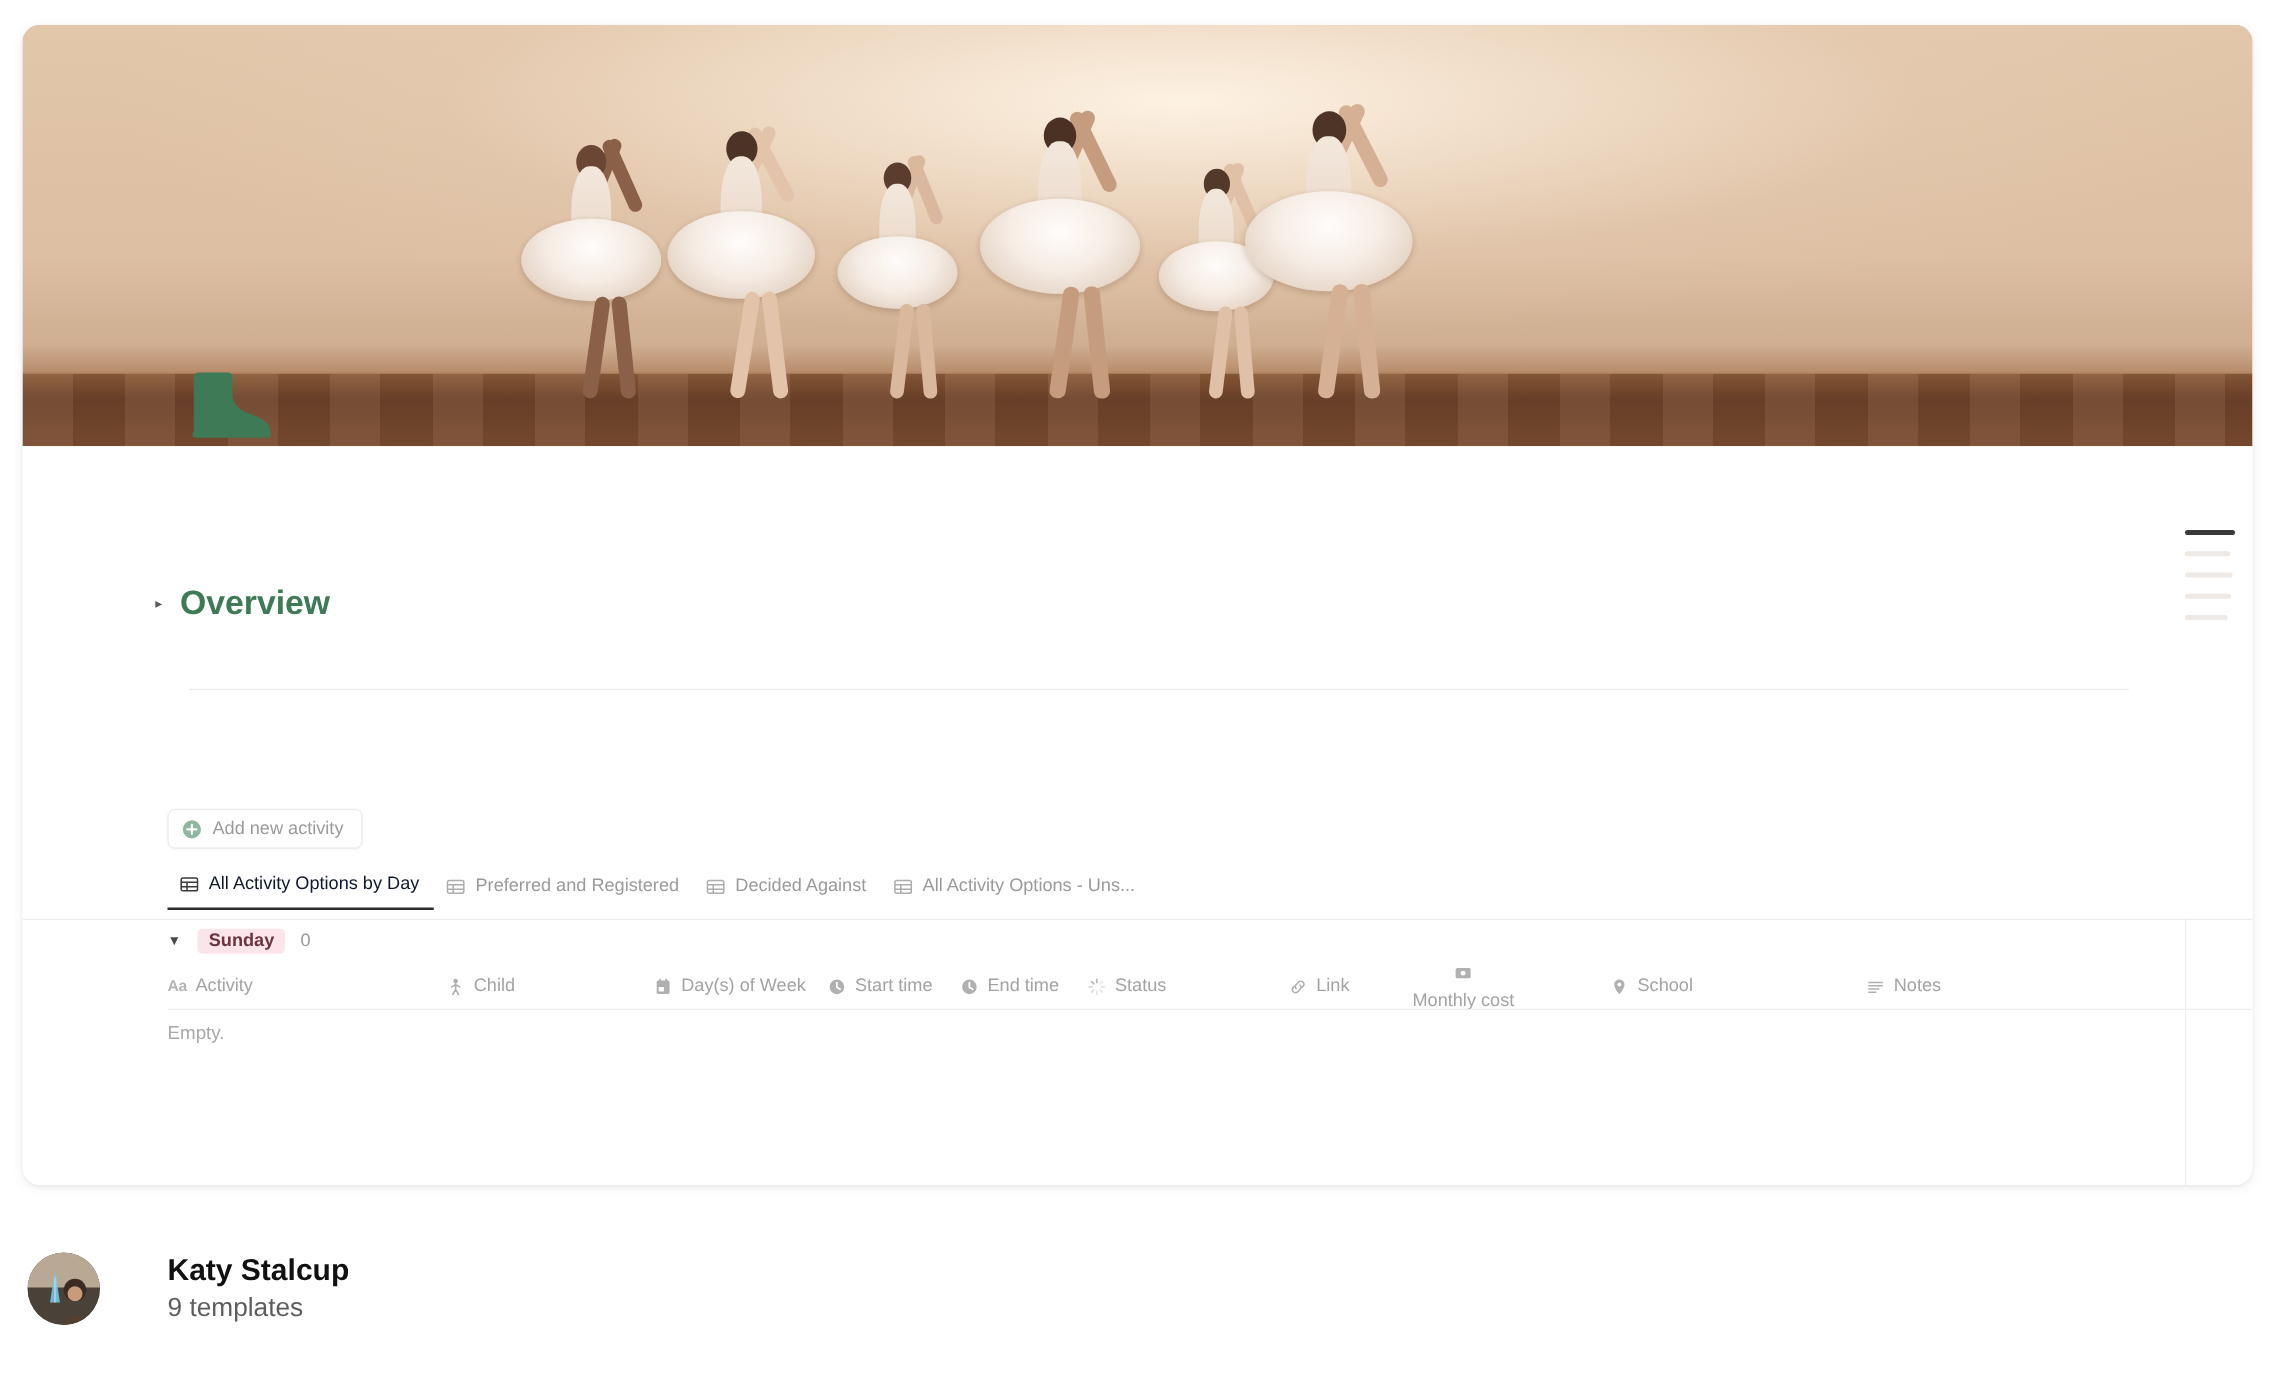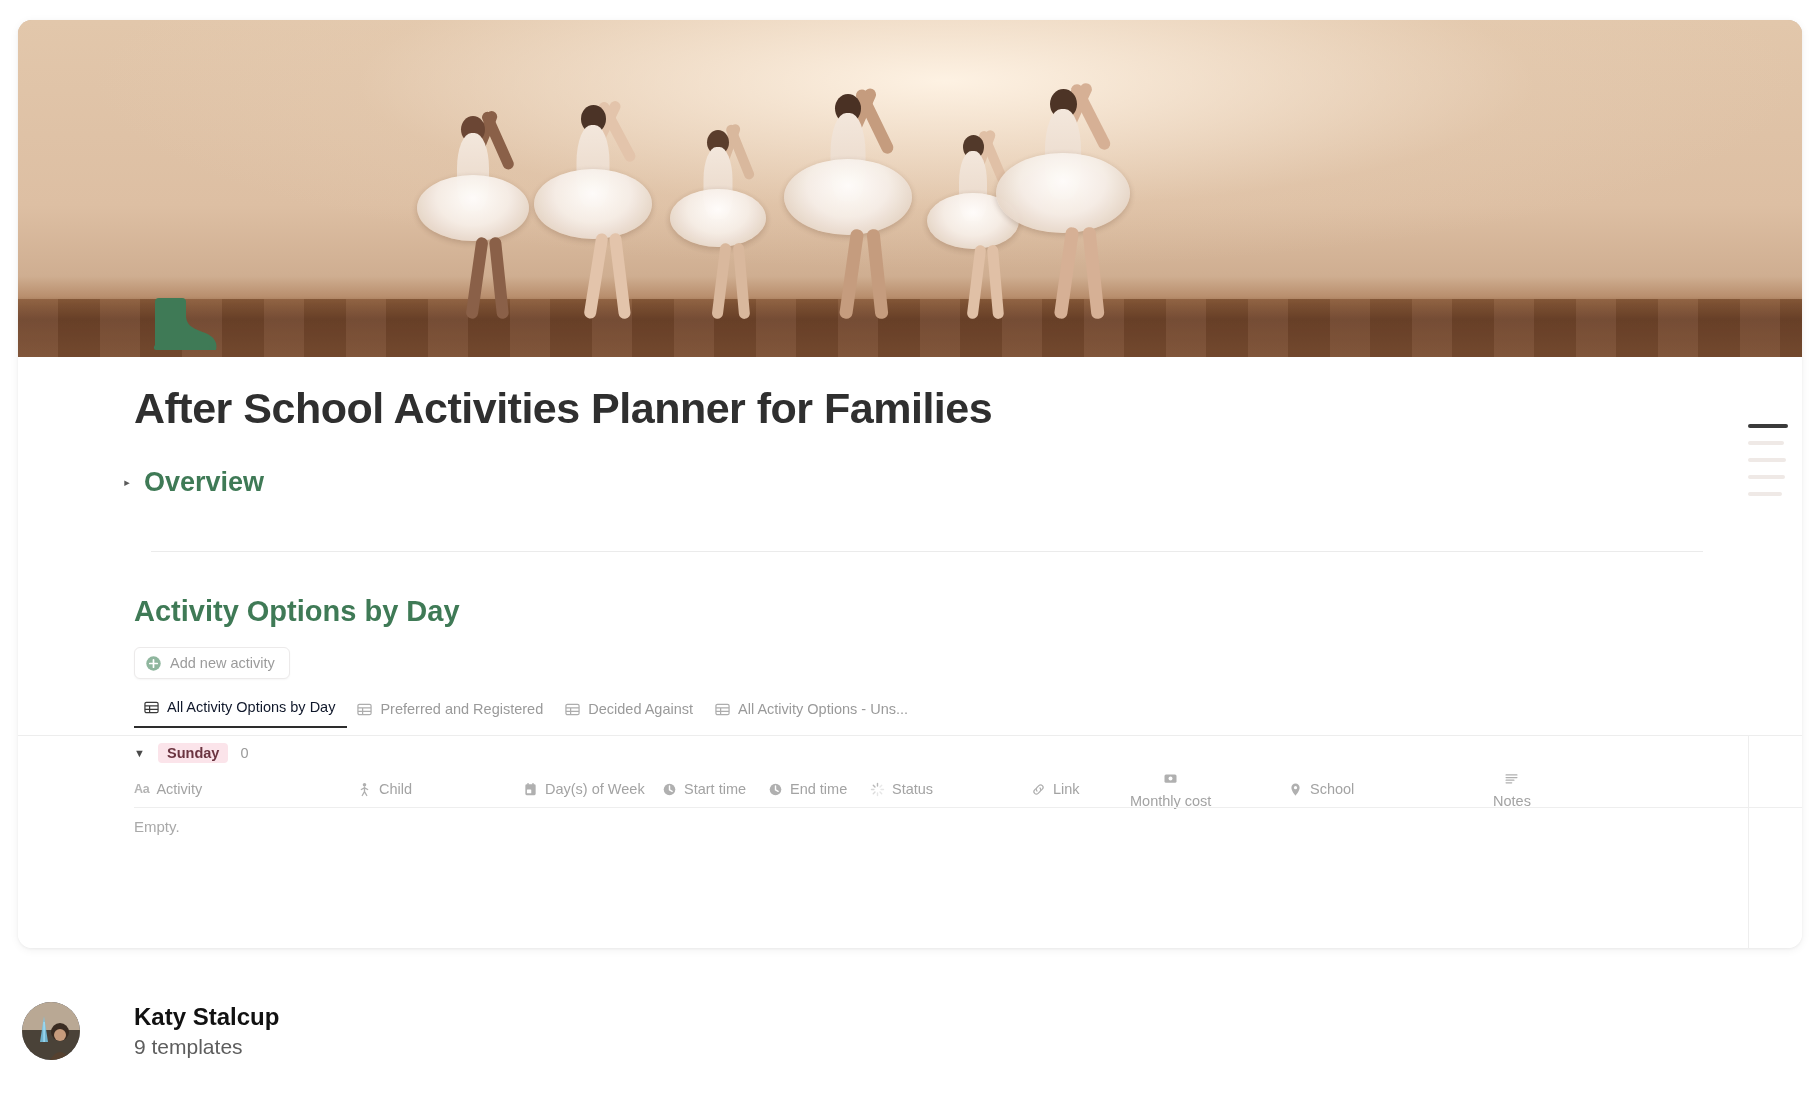--- a/index.html
+++ b/index.html
@@ -436,30 +436,28 @@
     <svg viewBox="0 0 74 66" width="74" height="66" aria-hidden="true">
       <path d="M18 6 h20 a4 4 0 0 1 4 4 v14 c0 8 6 12 14 15 c9 3 14 6 16 12 c1 4 0 7 0 7 H14 c-2 0 -3 -1 -3 -3 V10 a4 4 0 0 1 4 -4 z" fill="#3f7a56"></path>
       <rect x="10" y="53" width="56" height="5" rx="2" fill="#3f7a56"></rect>
       <rect x="19" y="46" width="6" height="8" fill="#3f7a56"></rect>
       <rect x="50" y="46" width="6" height="8" fill="#3f7a56"></rect>
     </svg>
   </div>
 
   <div class="page-body">
 
-    <div class="page-title">After School Activities Planner for Families</div>
 
     <div class="toggle-heading">
       <span class="toggle-caret">▸</span>
       <span class="toggle-label">Overview</span>
     </div>
 
     <div class="divider"></div>
 
-    <div class="section-heading">Activity Options by Day</div>
 
     <div class="add-button">
       <span>
         <svg class="plus-icon" viewBox="0 0 20 20" aria-hidden="true">
           <circle cx="10" cy="10" r="8.5" fill="#8fb69e"></circle>
           <path d="M10 5.6v8.8M5.6 10h8.8" stroke="#ffffff" stroke-width="2" stroke-linecap="round"></path>
         </svg>
       </span>
       <span class="add-button-label">Add new activity</span>
     </div>
@@ -601,21 +599,21 @@
       <div class="col" style="left:1270px;">
         <span>
           <svg class="col-icon" viewBox="0 0 16 16" aria-hidden="true">
             <path d="M8 1.6c-2.5 0-4.4 2-4.4 4.4C3.6 9.4 8 14.4 8 14.4s4.4-5 4.4-8.4c0-2.4-1.9-4.4-4.4-4.4z" fill="#b0b0b0"></path>
             <circle cx="8" cy="6" r="1.7" fill="#ffffff"></circle>
           </svg>
         </span>
         <span>School</span>
       </div>
 
-      <div class="col" style="left:1475px;flex-direction:column;">
+      <div class="col" style="left:1475px;">
         <span>
           <svg class="col-icon" viewBox="0 0 16 16" aria-hidden="true">
             <g stroke="#b0b0b0" stroke-width="1.3" stroke-linecap="round">
               <path d="M2.2 4.2h11.6"></path>
               <path d="M2.2 7h11.6"></path>
               <path d="M2.2 9.8h8.4"></path>
               <path d="M2.2 12.6h6"></path>
             </g>
           </svg>
         </span>

